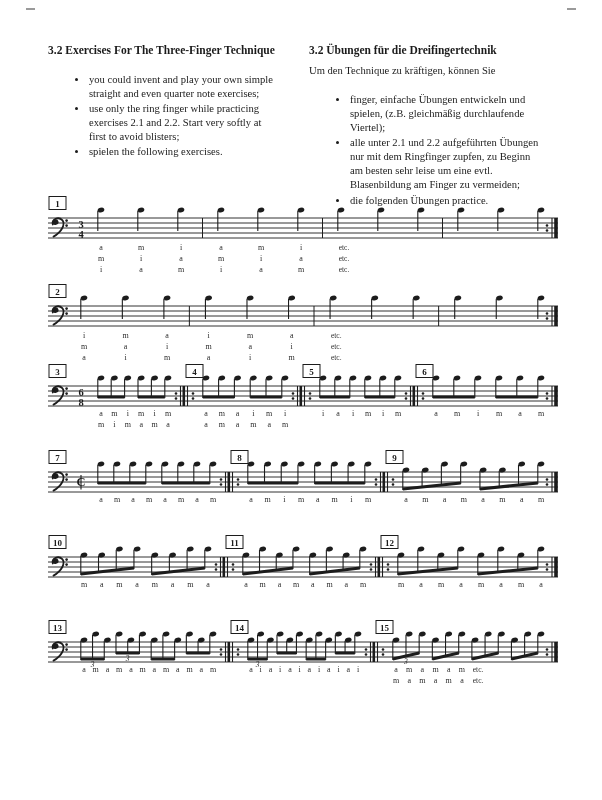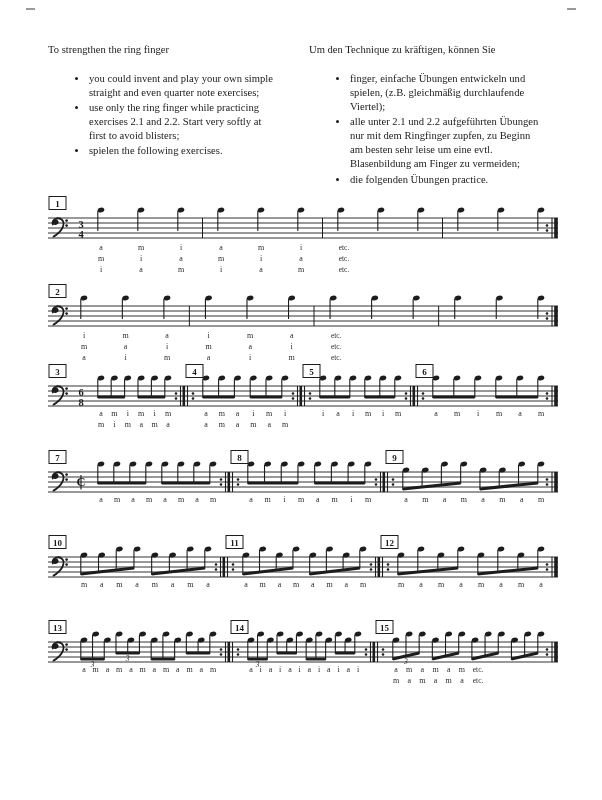--- a/index.html
+++ b/index.html
@@ -24,28 +24,29 @@
 </head>
 <body>
 
 <div class="page">
 
   <div class="crop-mark left"></div>
   <div class="crop-mark right"></div>
 
   <div class="cols">
     <section class="col">
-      <p class="intro">To strengthen the ring finger</p>
+      <h3>3.2 Exercises For The Three-Finger Technique</h3>
       <ul>
         <li>you could invent and play your own simple straight and even quarter note exercises;</li>
         <li>use only the ring finger while practicing exercises 2.1 and 2.2. Start very softly at first to avoid blisters;</li>
         <li>spielen the following exercises.</li>
       </ul>
     </section>
     <section class="col">
+      <h3>3.2 Übungen für die Dreifingertechnik</h3>
       <p class="intro">Um den Technique zu kräftigen, können Sie</p>
       <ul>
         <li>finger, einfache Übungen entwickeln und spielen, (z.B. gleichmäßig durchlaufende Viertel);</li>
         <li>alle unter 2.1 und 2.2 aufgeführten Übungen nur mit dem Ringfinger zupfen, zu Beginn am besten sehr leise um eine evtl. Blasenbildung am Finger zu vermeiden;</li>
         <li>die folgenden Übungen practice.</li>
       </ul>
     </section>
   </div>
 
   <svg class="mrow" width="510" height="82" viewBox="0 0 510 82" style="top: 196px;">

